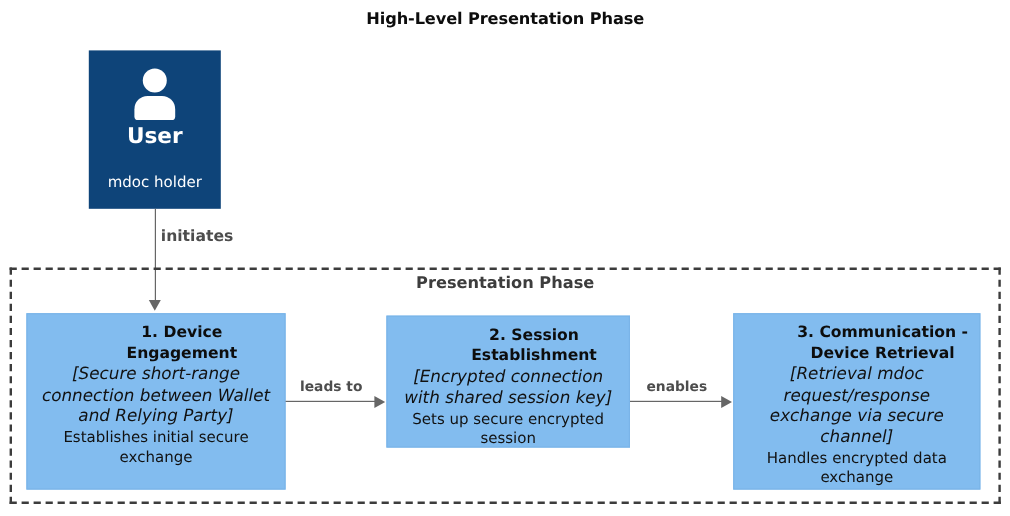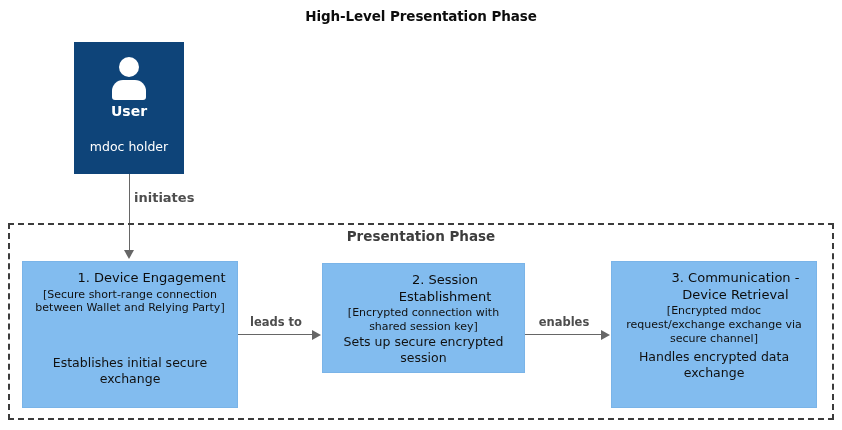--- a/index.html
+++ b/index.html
@@ -64,21 +64,21 @@
     left: 50%;
     top: 24px;
     transform: translateX(-50%);
     width: 34px;
     height: 20px;
     background: #ffffff;
     border-radius: 11px 11px 3px 3px;
   }
   .actor-name {
     color: #ffffff;
-    font-size: 14px;
+    font-size: 18px;
     font-weight: bold;
     margin-top: 1px;
   }
   .actor-role {
     color: #ffffff;
     font-size: 12.5px;
     margin-top: 20px;
   }
 
   
@@ -142,27 +142,28 @@
     align-items: center;
     text-align: center;
     padding: 8px 9px 6px 9px;
   }
   #step-1 { left: 22px;  top: 261px; width: 216px; height: 147px; }
   #step-2 { left: 322px; top: 263px; width: 203px; height: 110px; }
   #step-3 { left: 611px; top: 261px; width: 206px; height: 147px; }
 
   .step-title {
     font-size: 13px;
-    font-weight: normal;
+    font-weight: bold;
     color: #0d0d0d;
     line-height: 1.28;
     margin-left: 43px;
   }
   .step-note {
-    font-size: 11px;
+    font-size: 14px;
+    font-style: italic;
     color: #111111;
     line-height: 1.24;
     margin-top: 1px;
   }
   .step-desc {
     font-size: 12.5px;
     color: #111111;
     line-height: 1.3;
     margin-top: auto;
     margin-bottom: 6px;
@@ -239,15 +240,15 @@
   <div class="step-note">[Encrypted connection with shared session key]</div>
   <div class="step-desc">Sets up secure encrypted session</div>
 </div>
 
 <div class="h-connector" id="conn-2-3"></div>
 <div class="h-arrowhead" id="arrow-2-3"></div>
 <div class="h-connector-label" id="label-2-3">enables</div>
 
 <div class="step-box" id="step-3">
   <div class="step-title">3. Communication - Device Retrieval</div>
-  <div class="step-note">[Encrypted mdoc request/exchange exchange via secure channel]</div>
+  <div class="step-note">[Retrieval mdoc request/response exchange via secure channel]</div>
   <div class="step-desc">Handles encrypted data exchange</div>
 </div>
 
 </body></html>

